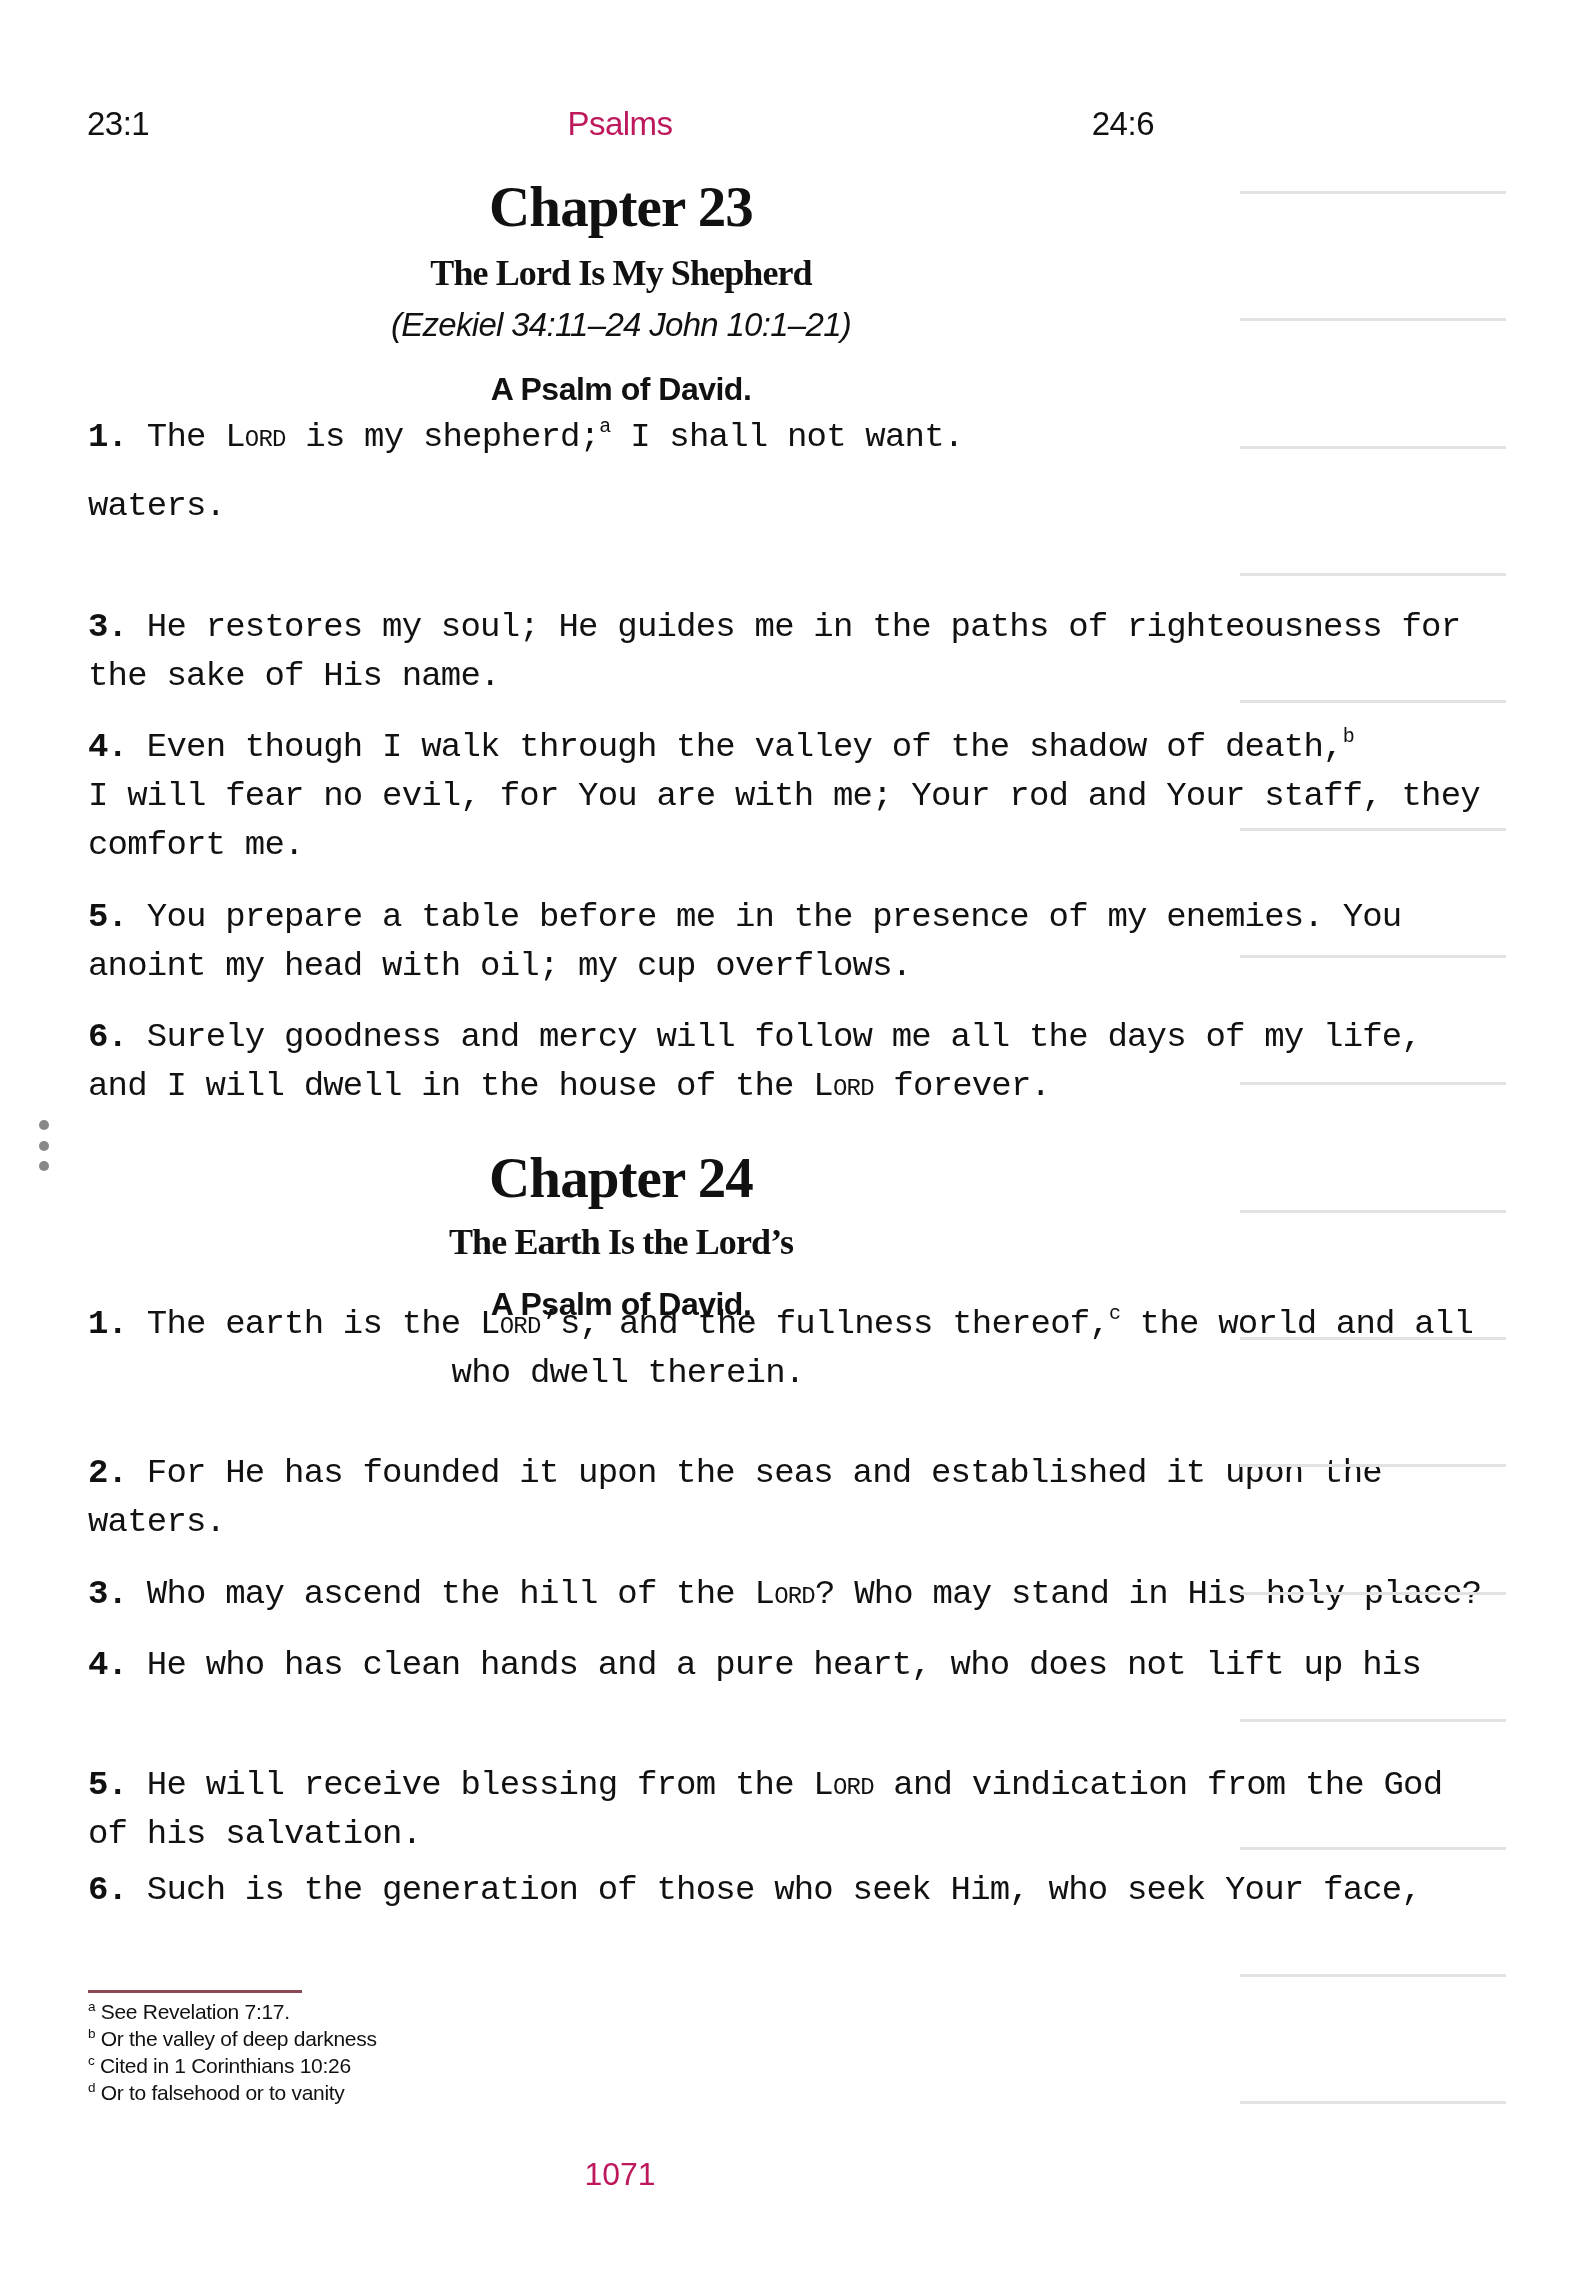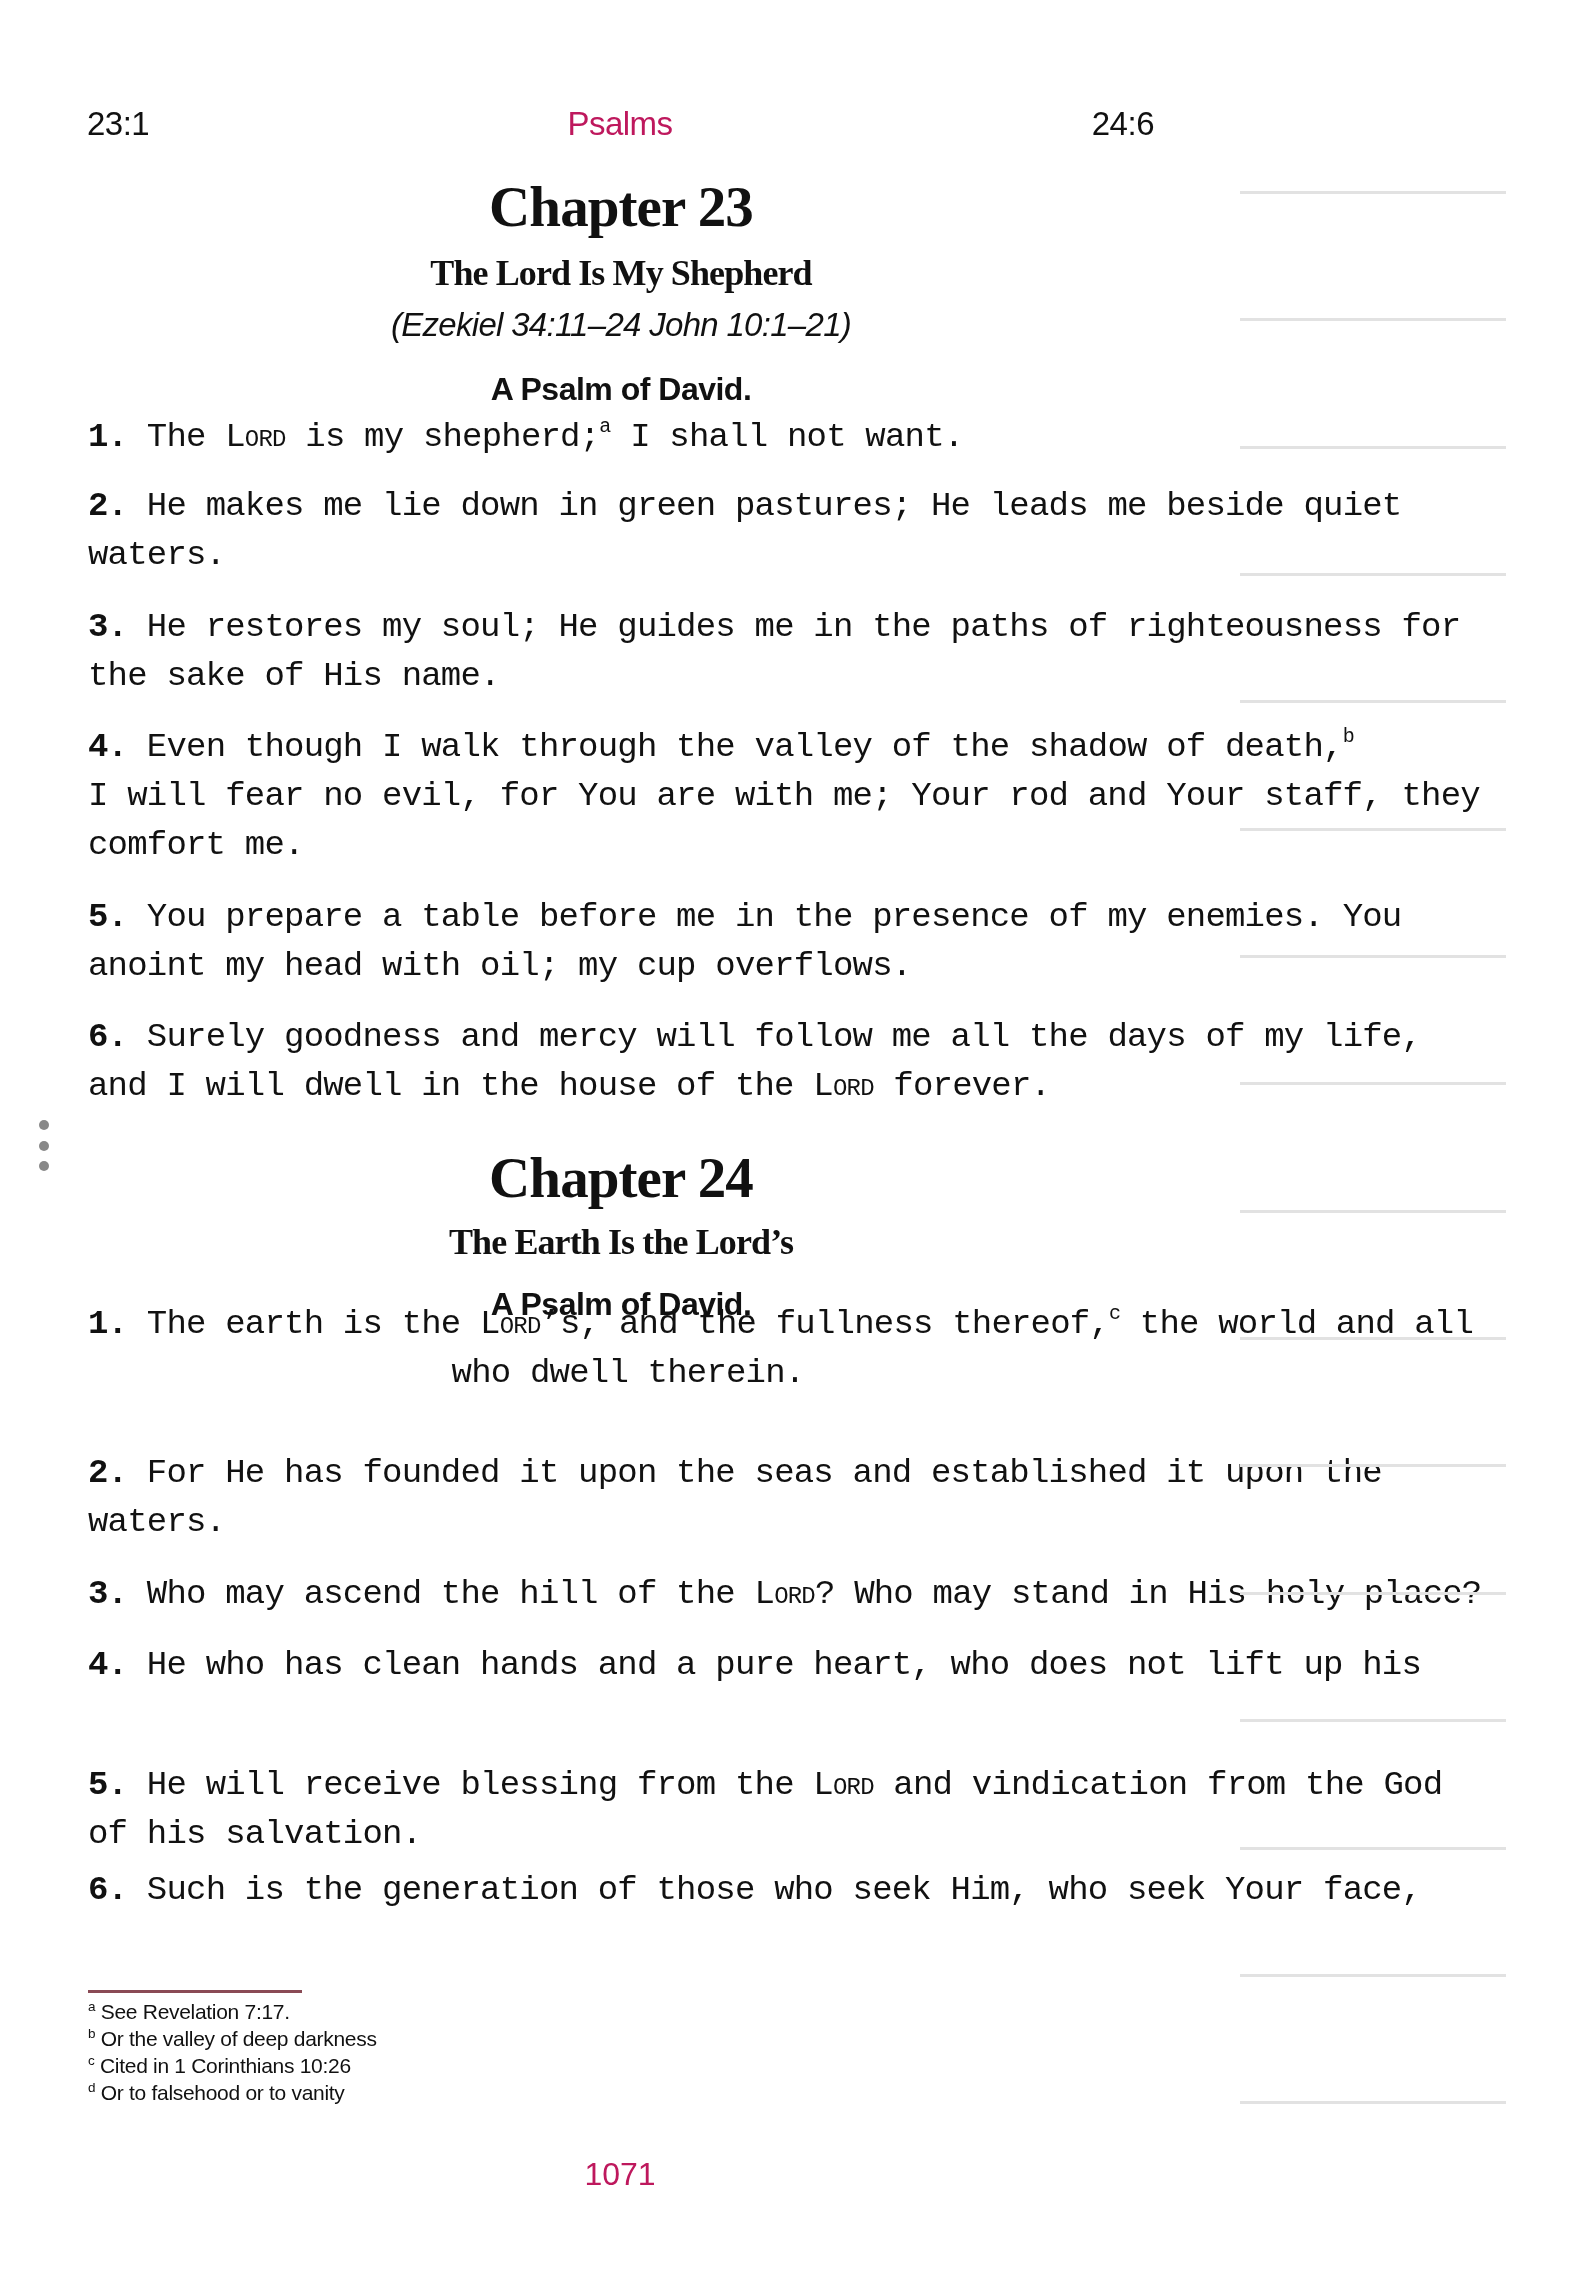--- a/index.html
+++ b/index.html
@@ -37,21 +37,20 @@
 
 <div class="abs center-col chap" style="top:180px;">Chapter 23</div>
 <div class="abs center-col subt" style="top:252px;">The Lord Is My Shepherd</div>
 <div class="abs center-col xref" style="top:304px;">(Ezekiel 34:11–24 John 10:1–21)</div>
 <div class="abs center-col psalm" style="top:369px;">A Psalm of David.</div>
 
 <div class="abs verse" style="top:413px;">
     <span class="line"><span class="vnum">1.</span> The <span class="sc">Lord</span> is my shepherd;<sup>a</sup>  I shall not want.</span>
   </div>
 <div class="abs verse" style="top:482px;">
-    <span class="line"><span class="vnum">2.</span> He makes me lie down in green pastures; He leads me beside quiet</span>
     <span class="line">waters.</span>
   </div>
 <div class="abs verse" style="top:603px;">
     <span class="line"><span class="vnum">3.</span> He restores my soul; He guides me in the paths of righteousness for</span>
     <span class="line">the sake of His name.</span>
   </div>
 <div class="abs verse" style="top:723px;">
     <span class="line"><span class="vnum">4.</span> Even though I walk through the valley of the shadow of death,<sup>b</sup></span>
     <span class="line">I will fear no evil, for You are with me; Your rod and Your staff, they</span>
     <span class="line">comfort me.</span>

